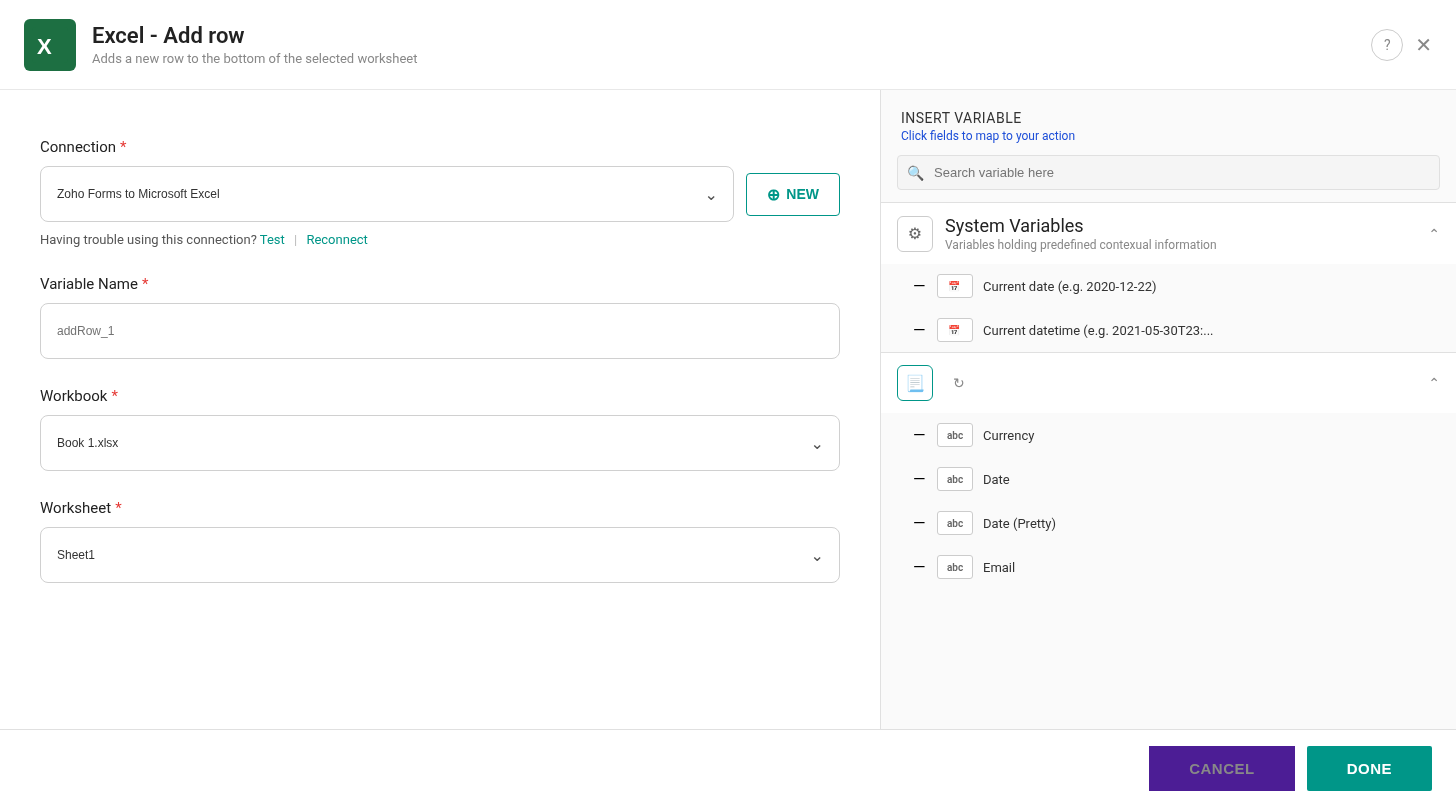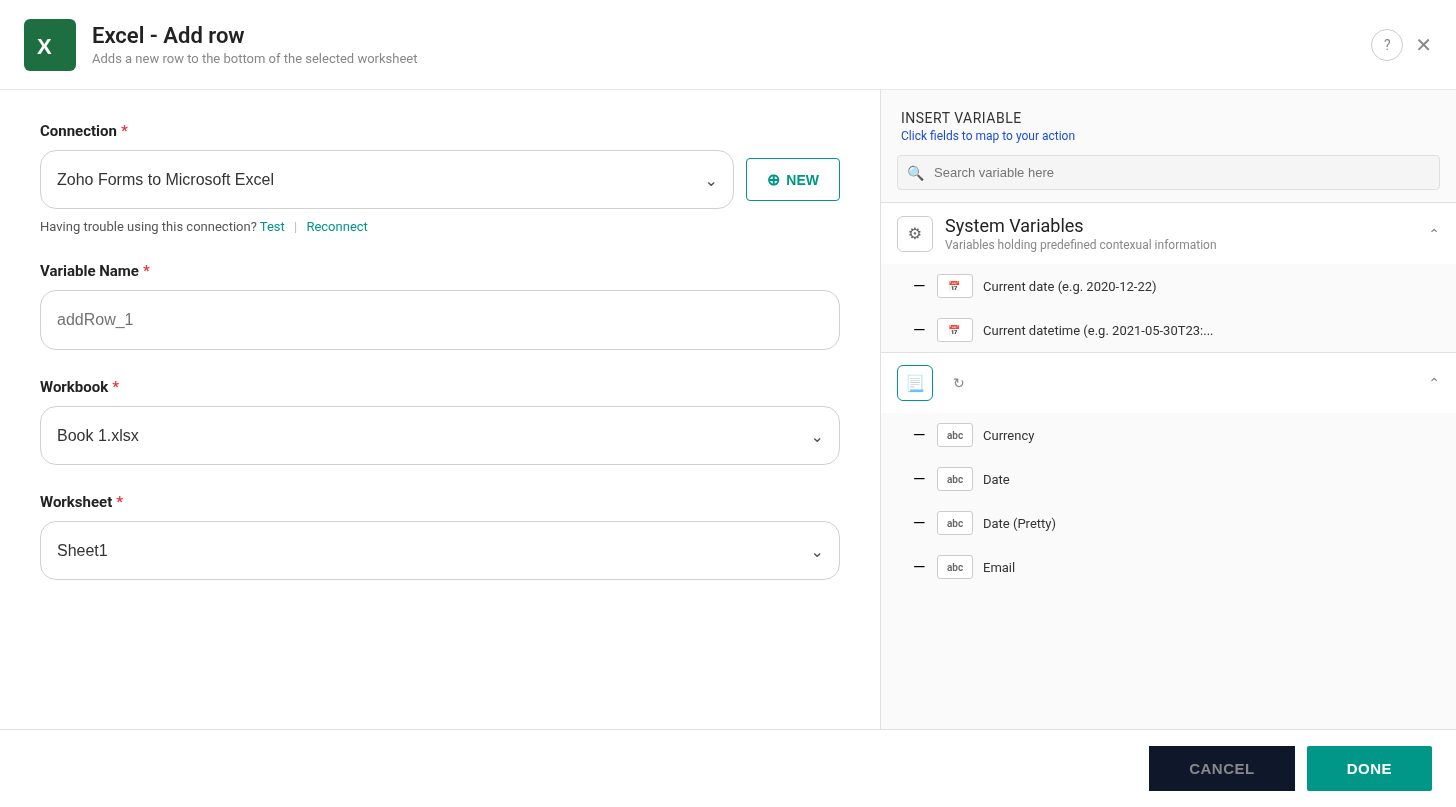--- a/index.html
+++ b/index.html
@@ -22,25 +22,25 @@
     
     
     .left-panel { flex: 0 0 880px; padding: 32px 40px; overflow-y: auto; position: relative; }
     
     
     .left-panel::-webkit-scrollbar { width: 8px; }
     .left-panel::-webkit-scrollbar-track { background: #f0f0f0; }
     .left-panel::-webkit-scrollbar-thumb { background: #bbb; border-radius: 4px; }
     
     .form-group { margin-bottom: 28px; }
-    .form-label { font-size: 15px; font-weight: 700; color: #222; margin-bottom: 10px; display: block; }
+    .form-label { font-size: 15px; font-weight: 400; color: #222; margin-bottom: 10px; display: block; margin-top: 16px; }
     .required-star { color: #e53935; margin-left: 4px; }
     
     .select-wrapper { position: relative; }
-    .form-select, .form-input { width: 100%; border: 1.5px solid #d0d0d0; border-radius: 16px; padding: 20px 16px; font-size: 16px; color: #333; background: #fff; appearance: none; outline: none; cursor: pointer; }
+    .form-select, .form-input { width: 100%; border: 1.5px solid #d0d0d0; border-radius: 8px; padding: 20px 16px; font-size: 12px; color: #333; background: #fff; appearance: none; outline: none; cursor: pointer; }
     .form-input { cursor: text; color: #737373; }
     .chevron-down { position: absolute; right: 16px; top: 50%; transform: translateY(-50%); pointer-events: none; color: #555; font-size: 16px; }
     
     .connection-row { display: flex; align-items: center; gap: 12px; }
     .connection-select-wrap { flex: 1; position: relative; }
     .new-btn { display: flex; align-items: center; gap: 6px; border: 1.5px solid #009688; border-radius: 4px; padding: 11px 20px; background: #fff; color: #009688; font-size: 14px; font-weight: 600; cursor: pointer; white-space: nowrap; }
     .new-btn .plus { font-size: 16px; font-weight: 700; }
     
     .trouble-row { font-size: 13px; color: #555; margin-top: 10px; }
     .trouble-row a { color: #009688; text-decoration: none; cursor: pointer; }
@@ -73,21 +73,21 @@
     .var-item { display: flex; align-items: center; padding: 10px 16px 10px 32px; cursor: pointer; }
     .var-indent { width: 24px; flex-shrink: 0; display: flex; align-items: center; }
     .var-type-badge { width: 36px; height: 24px; border: 1.5px solid #ccc; border-radius: 3px; display: flex; align-items: center; justify-content: center; font-size: 10px; color: #666; font-weight: 600; margin-right: 10px; flex-shrink: 0; background: #fff; }
     .var-name { font-size: 13px; color: #333; }
     
     .entry-section-header { background: #fff; }
     .entry-title { font-size: 14px; font-weight: 700; color: #009688; }
     
     
     .footer { display: flex; align-items: center; justify-content: flex-end; padding: 16px 24px; border-top: 1px solid #e0e0e0; background: #fff; gap: 12px; }
-    .cancel-btn { padding: 14px 40px; border: none; background: #0f172a; color: #888; font-size: 15px; font-weight: 600; cursor: pointer; letter-spacing: 0.5px; }
+    .cancel-btn { padding: 14px 40px; border: none; background: #4c1d95; color: #888; font-size: 15px; font-weight: 600; cursor: pointer; letter-spacing: 0.5px; }
     .done-btn { padding: 14px 40px; border: none; background: #009688; color: #fff; font-size: 15px; font-weight: 700; cursor: pointer; letter-spacing: 0.5px; border-radius: 2px; }
   </style>
 </head>
 <body>
 
 <div class="modal">
 
   <div class="header">
     <div class="excel-icon">
       <svg viewBox="0 0 36 36" fill="none">

